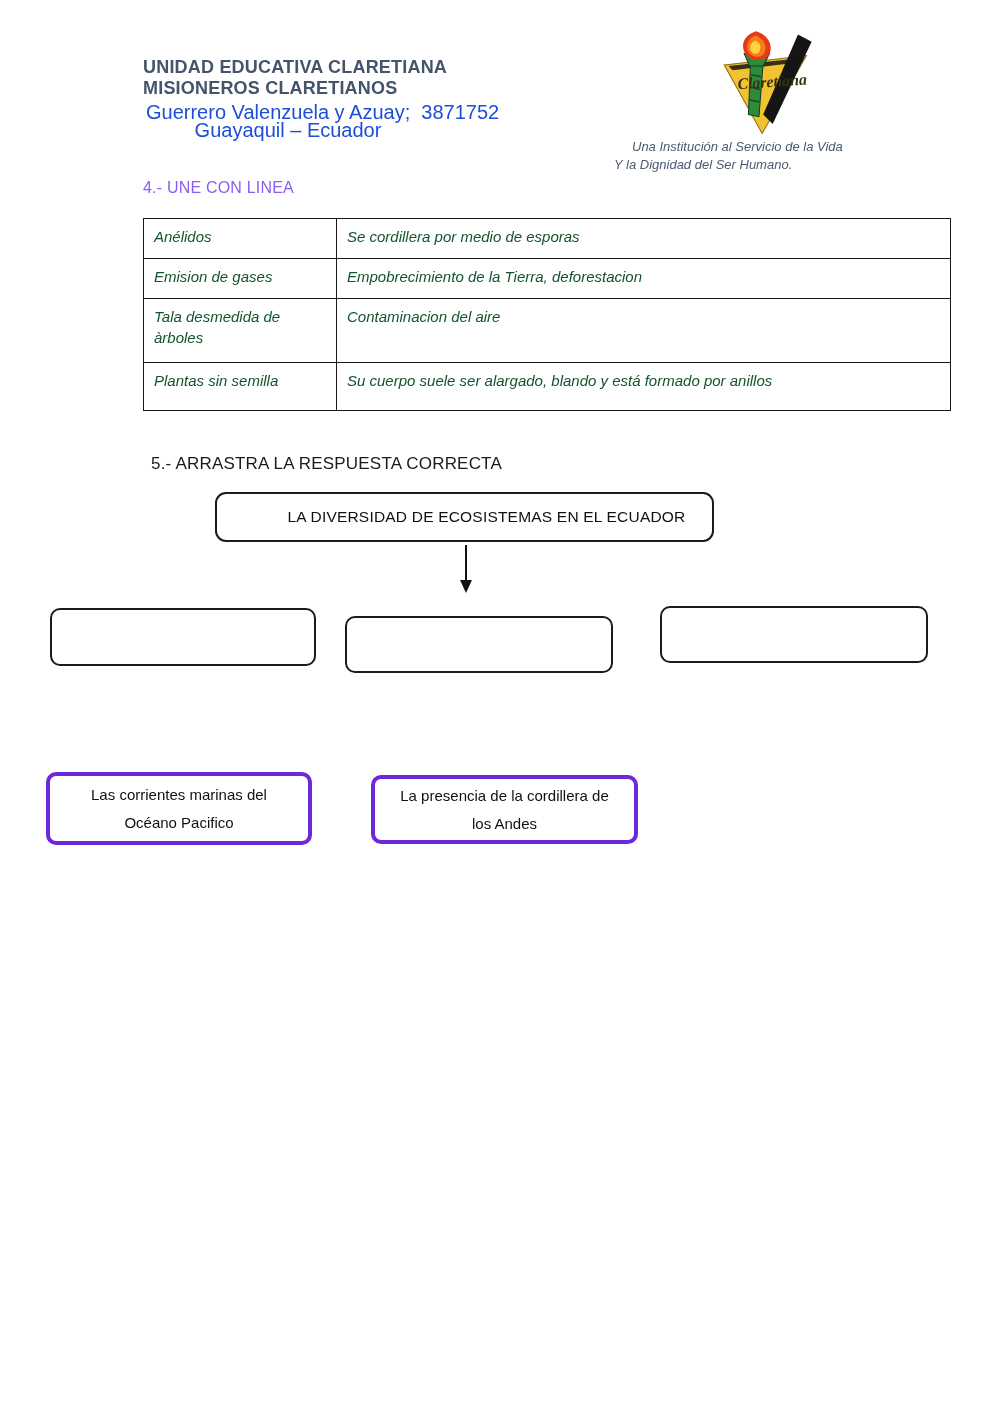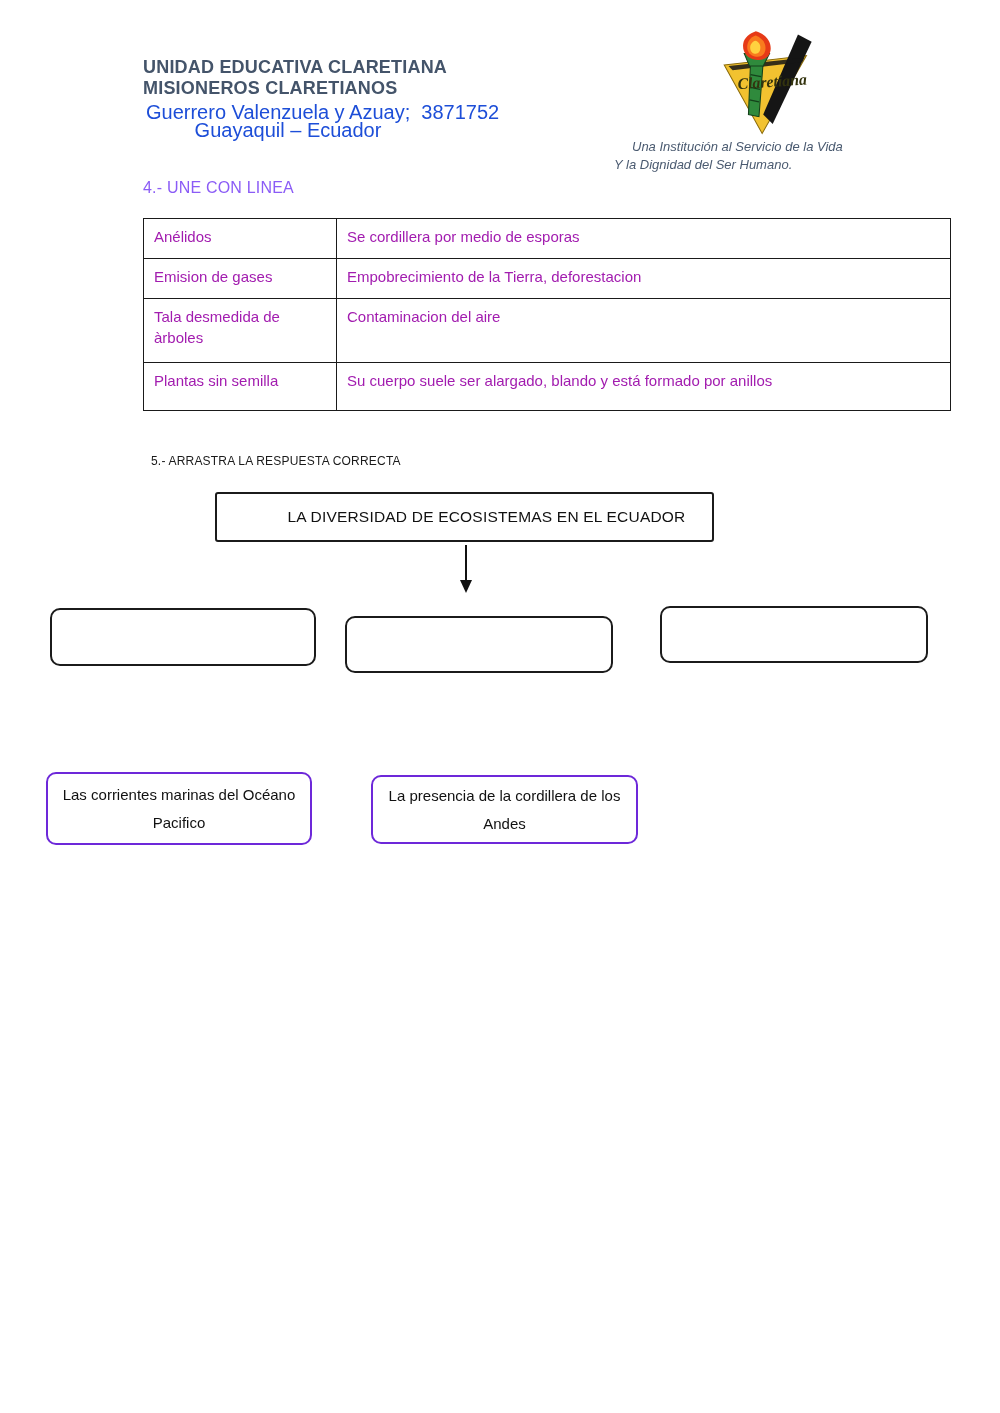--- a/index.html
+++ b/index.html
@@ -36,47 +36,47 @@
     font-size: 16px; color: #8b5cf6; letter-spacing: 0.2px;
   }
   table.match-table {
     position: absolute; left: 143px; top: 218px; width: 808px;
     border-collapse: collapse; table-layout: fixed;
   }
   table.match-table td {
     border: 1.5px solid #1a1a1a;
     vertical-align: top;
     padding: 7px 10px 4px 10px;
-    font-size: 15px; color: #a21caf; line-height: 21px;
+    font-size: 15px; color: #14532d; line-height: 21px; font-style: italic;
   }
   td.c1 { width: 193px; }
   tr.r1 td { height: 40px; }
   tr.r2 td { height: 40px; }
   tr.r3 td { height: 64px; }
   tr.r4 td { height: 48px; }
   
   .sec5-title {
     position: absolute; left: 151px; top: 454px;
-    font-size: 12px; color: #1a1a1a; letter-spacing: 0.2px;
+    font-size: 17px; color: #1a1a1a; letter-spacing: 0.2px;
   }
   .main-box {
     position: absolute; left: 215px; top: 492px; width: 499px; height: 50px;
-    border: 2px solid #1b1b1b; border-radius: 3px; background: #fff;
+    border: 2px solid #1b1b1b; border-radius: 11px; background: #fff;
     display: flex; align-items: center; justify-content: center;
     font-size: 15.5px; color: #111; letter-spacing: 0.2px; padding-left: 44px;
   }
   .arrow-down { position: absolute; left: 455px; top: 544px; width: 22px; height: 50px; }
   .drop-box {
     position: absolute; border: 2px solid #1b1b1b; border-radius: 10px; background: #fff;
   }
   .drop-1 { left: 50px;  top: 608px; width: 266px; height: 58px; }
   .drop-2 { left: 345px; top: 616px; width: 268px; height: 57px; }
   .drop-3 { left: 660px; top: 606px; width: 268px; height: 57px; }
   .answer-box {
-    position: absolute; border: 2px solid #6d28d9; border-radius: 10px; background: #fff;
+    position: absolute; border: 4px solid #6d28d9; border-radius: 10px; background: #fff;
     display: flex; align-items: center; justify-content: center; text-align: center;
     font-size: 15px; color: #111; line-height: 28px; padding: 2px 14px;
   }
   .ans-1 { left: 46px;  top: 772px; width: 266px; height: 73px; }
   .ans-2 { left: 371px; top: 775px; width: 267px; height: 69px; }
   .ans-3 { left: 682px; top: 774px; width: 266px; height: 69px; }
 </style>
 </head>
 <body>
 

